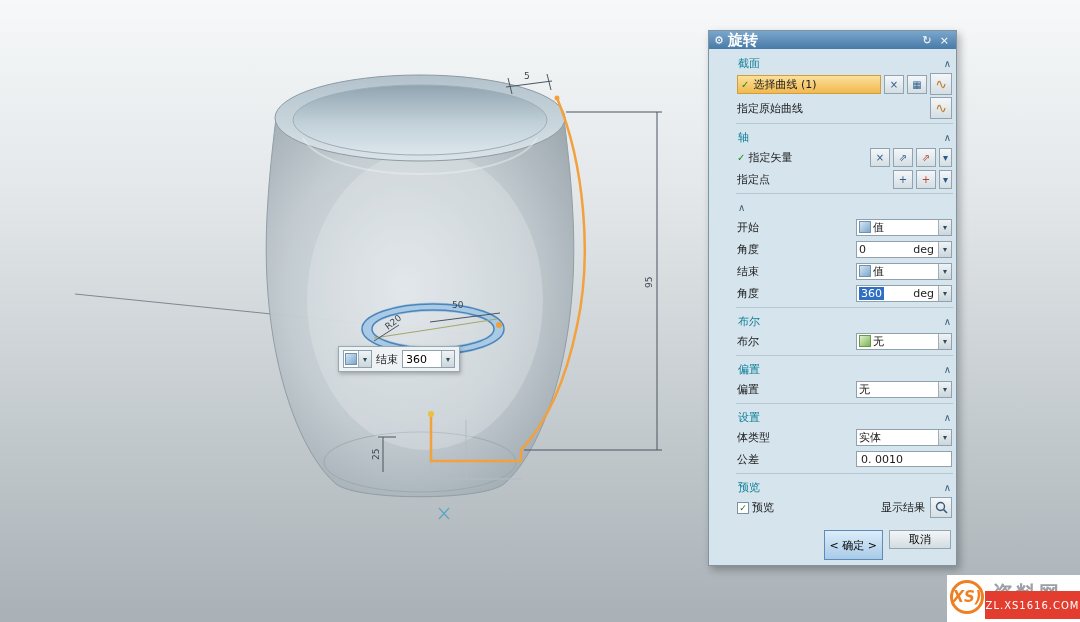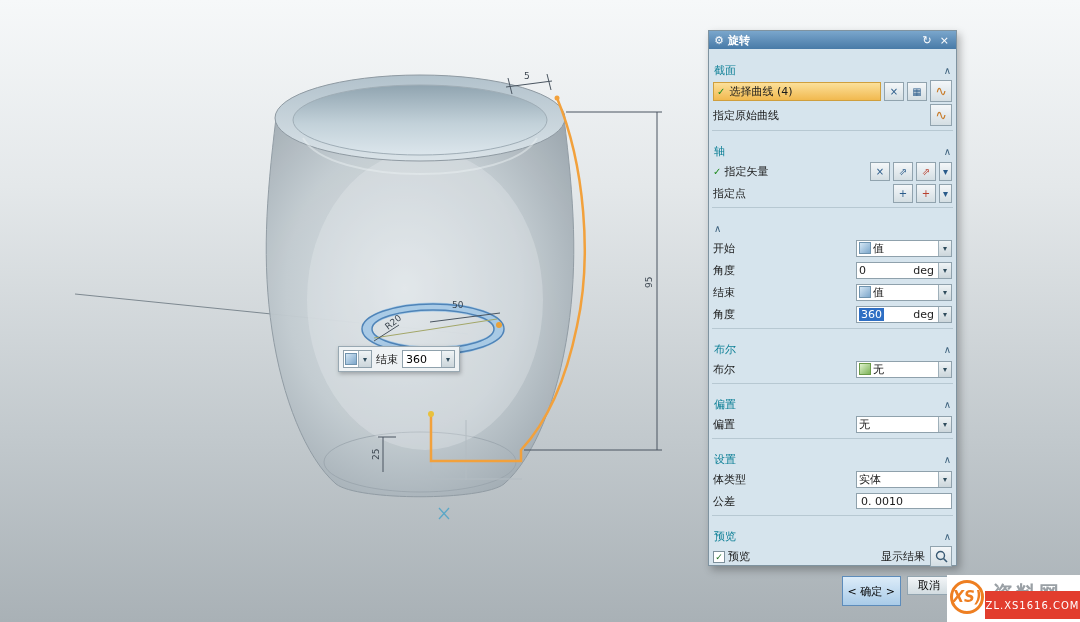--- a/index.html
+++ b/index.html
@@ -23,24 +23,24 @@
 
   
   .dialog{
     position:absolute;left:708px;top:30px;width:247px;height:534px;
     background:#d6e4ed;border:1px solid #7f93a0;box-shadow:3px 4px 8px rgba(0,0,0,.28);
     display:flex;flex-direction:column;font-size:11px;color:#1a1a1a;
   }
   .titlebar{height:18px;flex:0 0 18px;background:linear-gradient(180deg,#7aa6cc,#487aa7);
     color:#fff;display:flex;align-items:center;gap:4px;padding:0 5px;}
   .t-ic{font-size:11px;}
-  .t-title{flex:1;font-weight:bold;font-size:11px;}
+  .t-title{flex:1;font-weight:bold;font-size:15px;}
   .t-btn{font-size:11px;cursor:default;padding:0 2px;}
   .dbody{flex:1;display:flex;flex-direction:column;padding:1px 3px 3px;}
-  .group{border-bottom:1px solid #b7c8d2;padding:12px 0 3px;}
+  .group{border-bottom:1px solid #b7c8d2;padding:5px 0 3px;margin-left:24px;}
   .group.last{border-bottom:none;}
   .ghdr{display:flex;align-items:center;height:17px;padding:0 2px;}
   .gtitle{flex:1;color:#0c7f96;}
   .chev{color:#3e627e;font-size:10px;line-height:10px;}
   .row{display:flex;align-items:center;gap:3px;padding:1px 1px;min-height:20px;}
   .rlabel{flex:1;color:#1a1a1a;}
   .sel-row{flex:1;display:flex;align-items:center;gap:4px;height:17px;padding:0 3px;
     border:1px solid #cf9f3e;background:linear-gradient(180deg,#fce09a,#f1b94f);}
   .check{color:#1e8a1e;font-size:10px;font-weight:bold;}
   .ibtn{width:18px;height:17px;flex:0 0 auto;display:flex;align-items:center;justify-content:center;
@@ -63,21 +63,21 @@
   .cb{width:12px;height:12px;flex:0 0 12px;background:#fff;border:1px solid #7d909b;
     display:flex;align-items:center;justify-content:center;font-size:9px;color:#1c6e1c;box-sizing:border-box;}
   .tol-input{width:96px;flex:0 0 96px;height:16px;background:#fff;border:1px solid #8fa1ac;
     padding:0 4px;box-sizing:border-box;line-height:16px;}
   .show-result{color:#1a1a1a;margin-right:2px;text-align:center;}
   .mag-btn{width:20px;height:19px;display:flex;align-items:center;justify-content:center;
     background:linear-gradient(180deg,#f4f7f9,#d4dee3);border:1px solid #91a3ae;}
   .btnrow{display:flex;justify-content:flex-end;gap:6px;padding:5px 2px 2px;margin-top:auto;}
   .okbtn{font-family:inherit;font-size:11px;height:30px;padding:0 5px;
     background:linear-gradient(180deg,#dcecf9,#a9cbe8);border:1px solid #5d8cbb;}
-  .cancelbtn{font-family:inherit;font-size:11px;height:19px;padding:0 10px;
+  .cancelbtn{font-family:inherit;font-size:11px;height:19px;padding:0 19px;
     background:linear-gradient(180deg,#f3f6f8,#d2dce1);border:1px solid #93a5b0;}
 
   
   .watermark{position:absolute;right:0;bottom:0;width:133px;height:47px;background:#fff;}
   .wm-logo{position:absolute;left:3px;top:5px;width:34px;height:34px;border-radius:50%;
     border:3px solid #ee7f22;box-sizing:border-box;display:flex;align-items:center;justify-content:center;
     color:#ee7f22;font-style:italic;font-weight:bold;font-size:15px;background:#fff;z-index:2;}
   .wm-name{position:absolute;left:46px;top:5px;font-size:20px;font-weight:bold;color:#9aa0a5;letter-spacing:3px;}
   .wm-bar{position:absolute;left:38px;right:0;bottom:3px;height:28px;background:#e23d2e;
     color:#fff;font-size:10px;display:flex;align-items:center;justify-content:center;letter-spacing:1px;}
@@ -197,21 +197,21 @@
     <div class="dbody">
 
       <div class="group">
         <div class="ghdr">
           <span class="gtitle">截面</span>
           <span class="chev">∧</span>
         </div>
         <div class="row">
           <div class="sel-row">
             <span class="check">✓</span>
-            <span>选择曲线 (4)</span>
+            <span>选择曲线 (1)</span>
           </div>
           <span class="ibtn">×</span>
           <span class="ibtn">▦</span>
           <span class="ibtn big">∿</span>
         </div>
         <div class="row">
           <span class="rlabel">指定原始曲线</span>
           <span class="ibtn big">∿</span>
         </div>
       </div>

